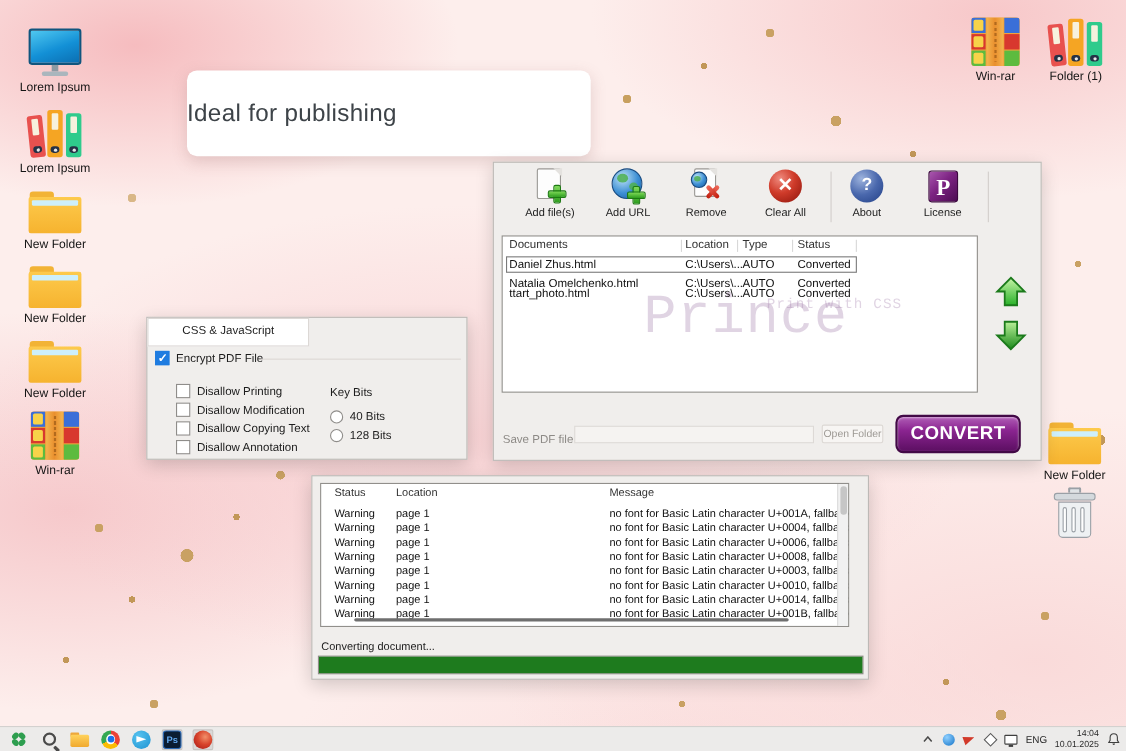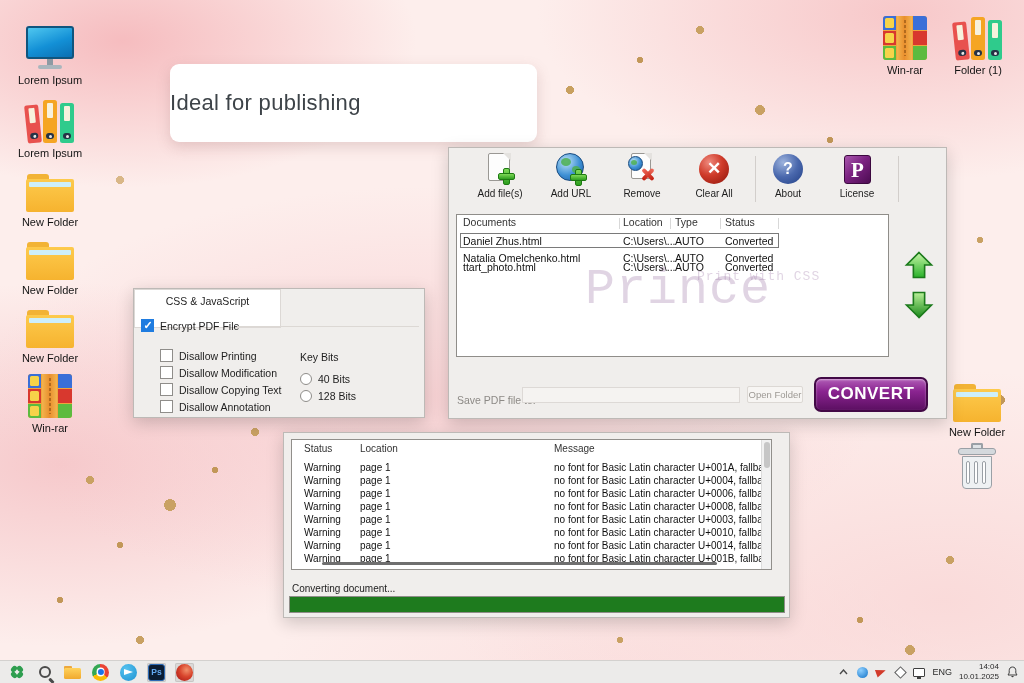--- a/index.html
+++ b/index.html
@@ -91,21 +91,21 @@
   
   .tooltip { position:absolute; left:170px; top:64px; width:367px; height:78px; background:#fff;
     border-radius:9px; box-shadow:0 5px 14px rgba(140,90,90,.22); display:flex; align-items:center; justify-content:flex-start; }
   .tooltip .tt { font-size:22px; color:#3d4348; letter-spacing:.3px; }
 
   
   .win { position:absolute; background:#f0eeec; border:1px solid #bdb9b6; box-shadow:0 5px 16px rgba(0,0,0,.18); }
 
   
   #settings { left:133px; top:288px; width:292px; height:130px; }
-  .tab { position:absolute; top:0; height:39px; line-height:22px; text-align:center; font-size:10.5px; color:#1d1d1d;
+  .tab { position:absolute; top:0; height:26px; line-height:22px; text-align:center; font-size:10.5px; color:#1d1d1d;
     border:1px solid #dcd8d5; background:#f6f4f2; cursor:pointer; }
   .tab.left { left:0; width:147px; background:#fff; }
   .tab.right { left:146px; width:146px; background:#fbfaf9; }
   .cbrow { position:absolute; display:flex; align-items:center; gap:6px; font-size:10.5px; color:#1d1d1d; }
   .cb { width:13px; height:13px; background:#fff; border:1px solid #8f8d8a; flex:none; }
   .cb.checked { background:#1f7ce0; border-color:#1f7ce0; position:relative; }
   .cb.checked::after { content:"✓"; position:absolute; left:1.5px; top:-1.5px; color:#fff; font-size:11px; font-weight:bold; }
   .radio { width:12px; height:12px; border-radius:50%; background:#fff; border:1px solid #8f8d8a; flex:none; }
   .grpline { position:absolute; height:1px; background:#dcd8d4; }
 

